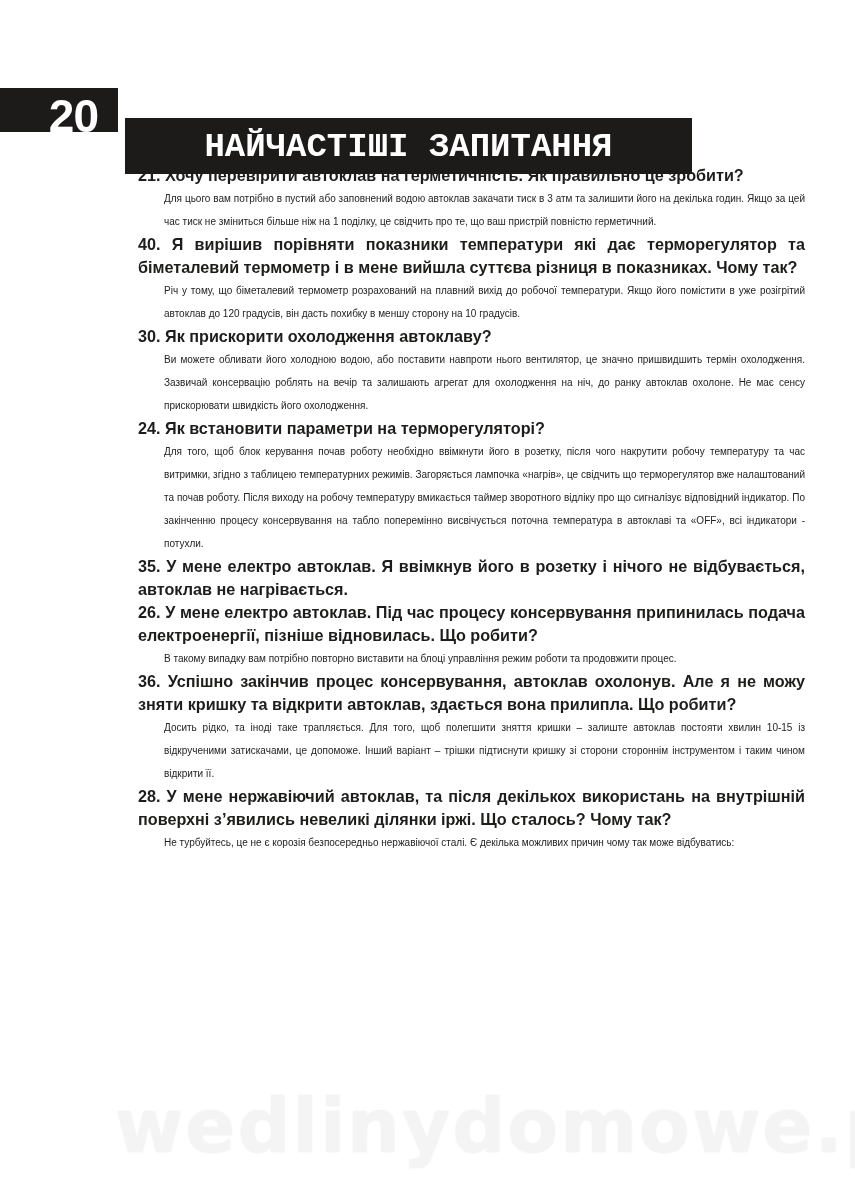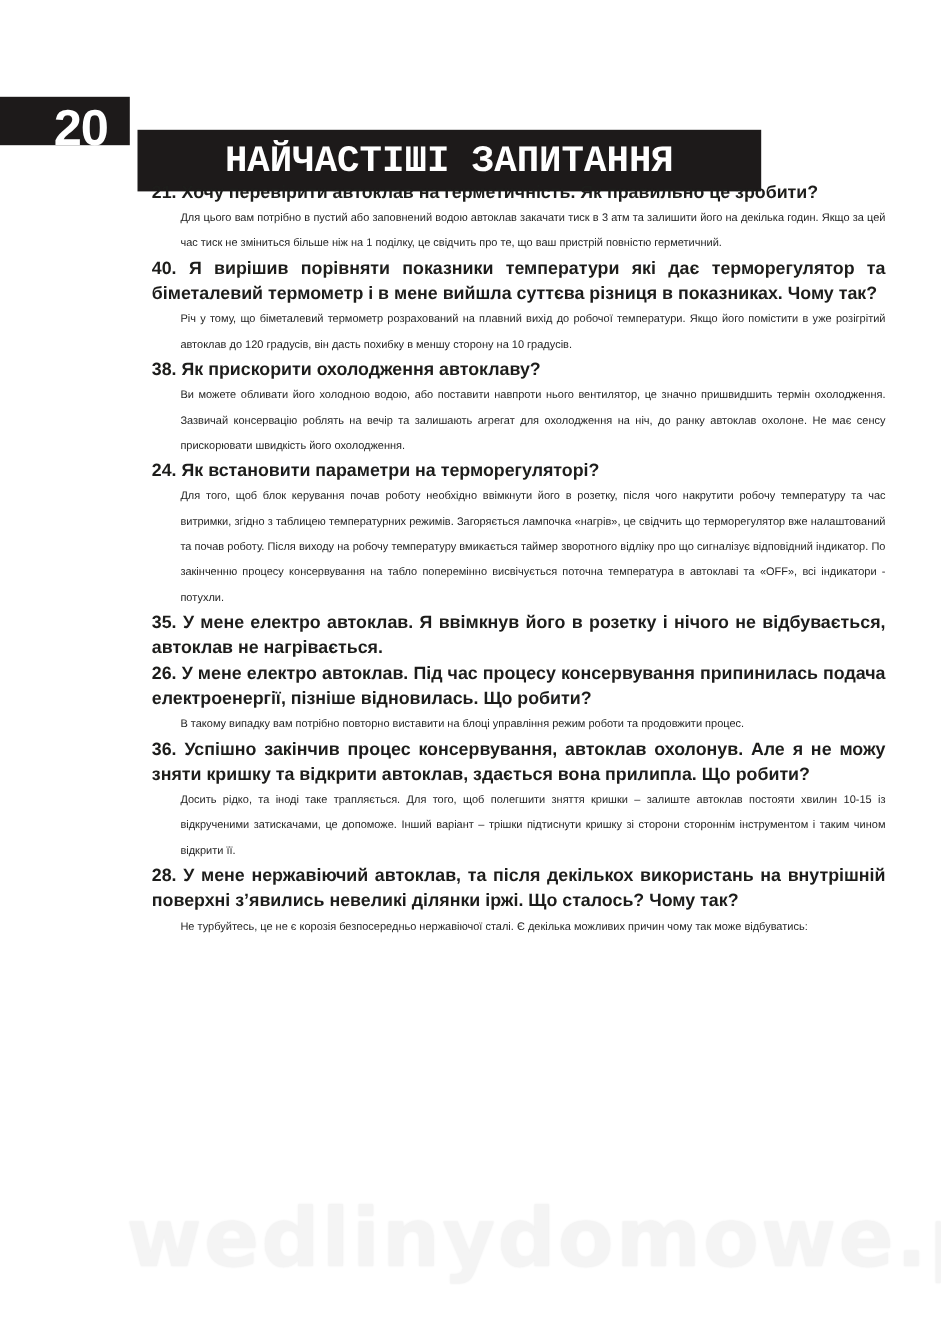--- a/index.html
+++ b/index.html
@@ -33,21 +33,21 @@
 <div class="content">
   <div>
     <p class="q">21. Хочу перевірити автоклав на герметичність. Як правильно це зробити?</p>
     <p class="a">Для цього вам потрібно в пустий або заповнений водою автоклав закачати тиск в 3 атм та залишити його на декілька годин. Якщо за цей час тиск не зміниться більше ніж на 1 поділку, це свідчить про те, що ваш пристрій повністю герметичний.</p>
   </div>
   <div>
     <p class="q">40. Я вирішив порівняти показники температури які дає терморегулятор та біметалевий термометр і в мене вийшла суттєва різниця в показниках. Чому так?</p>
     <p class="a">Річ у тому, що біметалевий термометр розрахований на плавний вихід до робочої температури. Якщо його помістити в уже розігрітий автоклав до 120 градусів, він дасть похибку в меншу сторону на 10 градусів.</p>
   </div>
   <div>
-    <p class="q">38. Як прискорити охолодження автоклаву?</p>
+    <p class="q">30. Як прискорити охолодження автоклаву?</p>
     <p class="a">Ви можете обливати його холодною водою, або поставити навпроти нього вентилятор, це значно пришвидшить термін охолодження. Зазвичай консервацію роблять на вечір та залишають агрегат для охолодження на ніч, до ранку автоклав охолоне. Не має сенсу прискорювати швидкість його охолодження.</p>
   </div>
   <div>
     <p class="q">24. Як встановити параметри на терморегуляторі?</p>
     <p class="a">Для того, щоб блок керування почав роботу необхідно ввімкнути його в розетку, після чого накрутити робочу температуру та час витримки, згідно з таблицею температурних режимів. Загоряється лампочка «нагрів», це свідчить що терморегулятор вже налаштований та почав роботу. Після виходу на робочу температуру вмикається таймер зворотного відліку про що сигналізує відповідний індикатор. По закінченню процесу консервування на табло поперемінно висвічується поточна температура в автоклаві та «OFF», всі індикатори - потухли.</p>
   </div>
   <div>
     <p class="q">35. У мене електро автоклав. Я ввімкнув його в розетку і нічого не відбувається, автоклав не нагрівається.</p>
   </div>
   <div>

